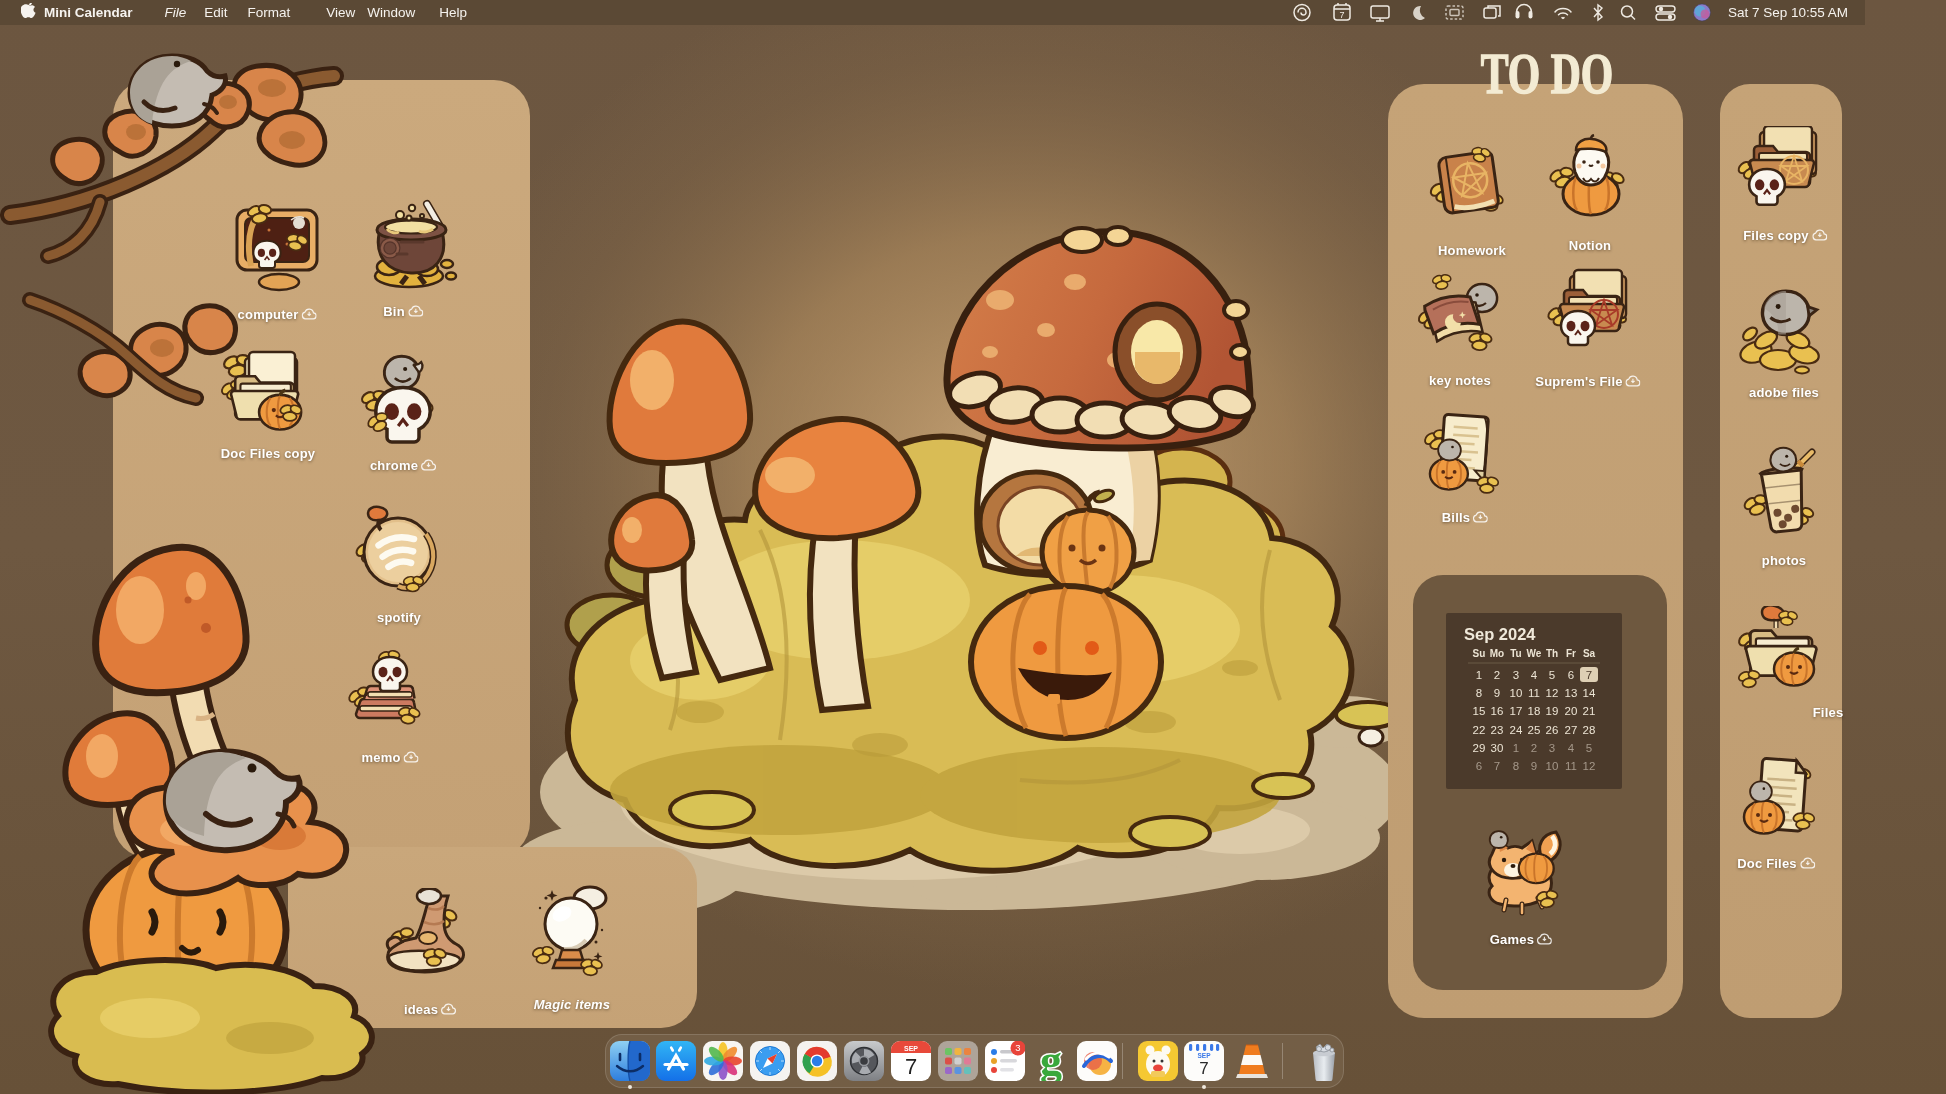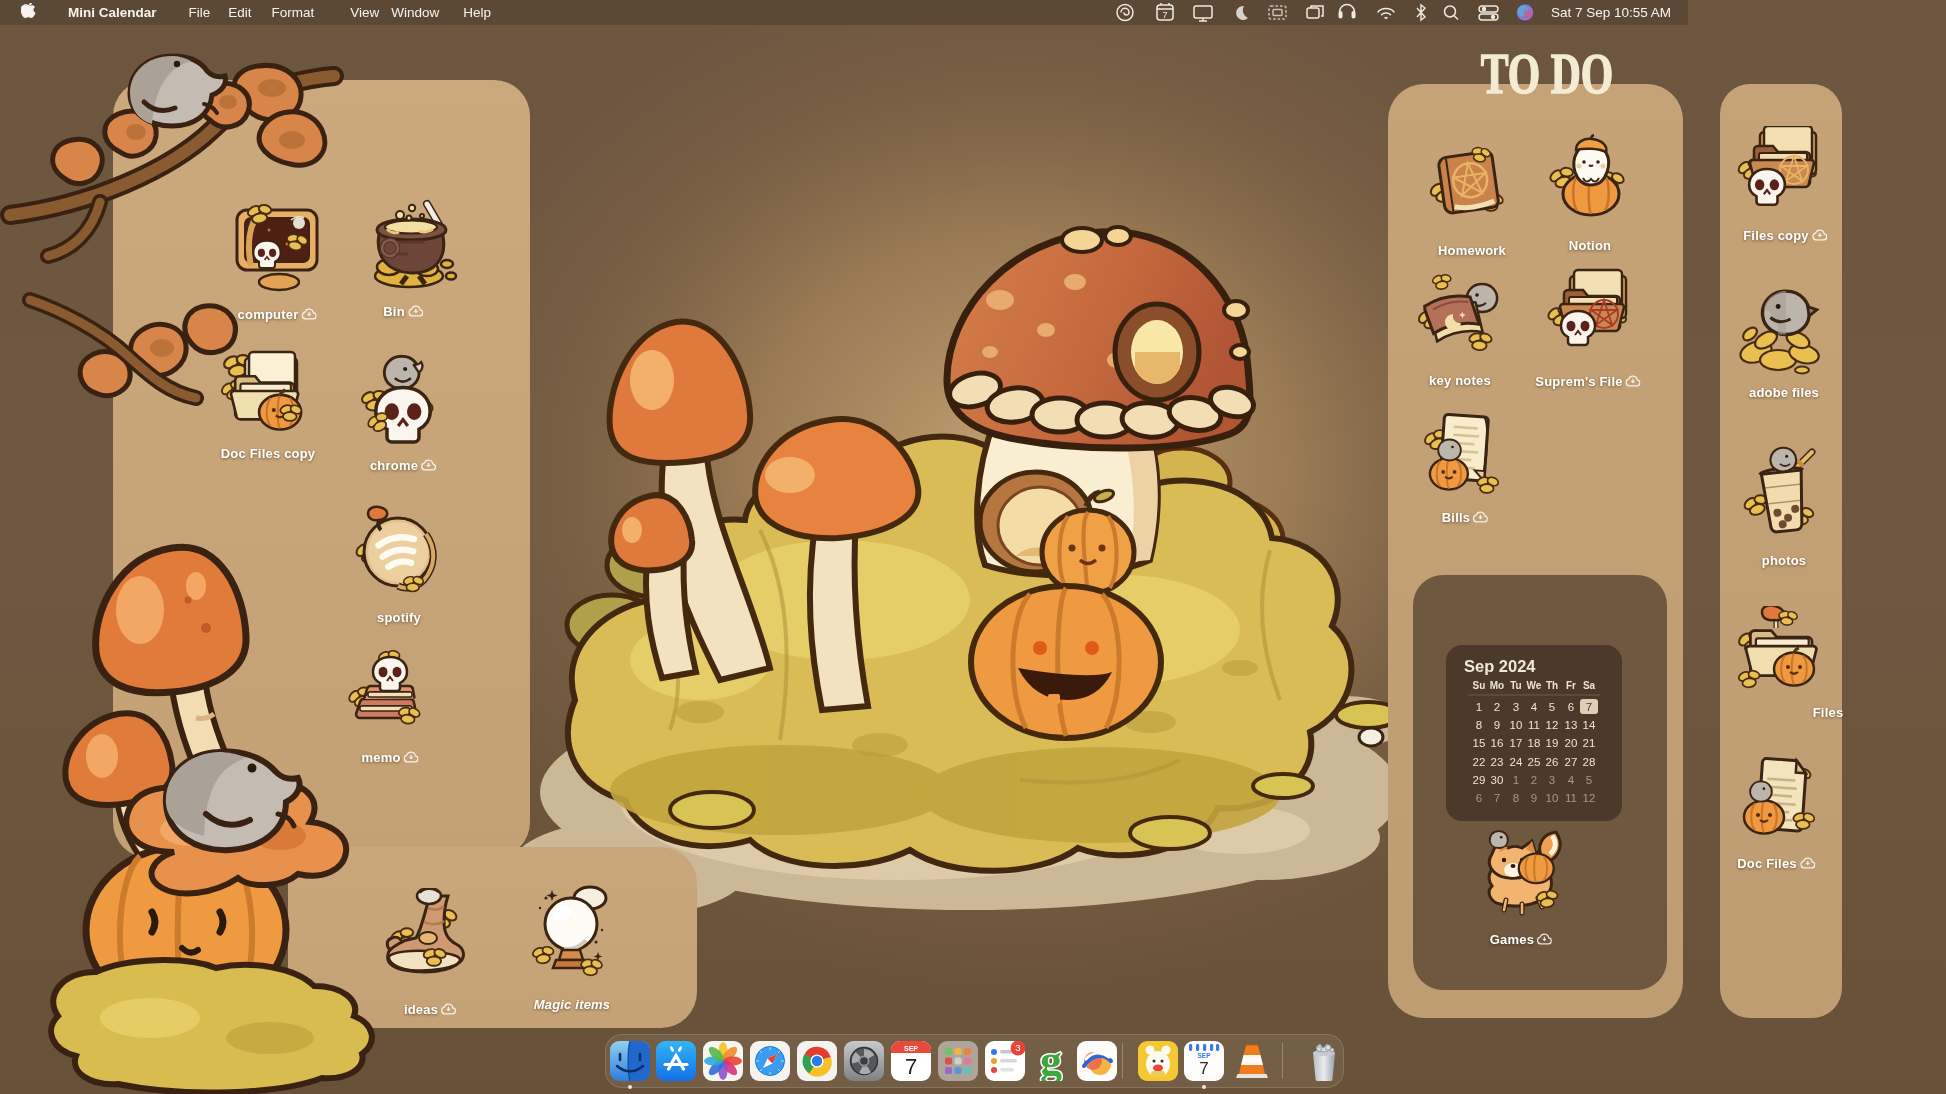--- a/index.html
+++ b/index.html
@@ -10,25 +10,25 @@
 #calw{z-index:6;}
 #todo-title{z-index:7;}
 #menubar{z-index:10;}
 #dock{z-index:8;}
 #dockicons{position:absolute;left:0;top:1034px;width:1946px;height:60px;z-index:9;}
 #pLeft{left:113px;top:80px;width:417px;height:778px;background:linear-gradient(180deg,#cba97d,#c4a175);}
 #pBottom{left:288px;top:847px;width:409px;height:181px;background:linear-gradient(180deg,#c9a77b,#c5a276);}
 #pTodo{left:1388px;top:84px;width:295px;height:934px;background:linear-gradient(180deg,#c5a377,#bf9d72);}
 #pRight{left:1720px;top:84px;width:122px;height:934px;background:linear-gradient(180deg,#c5a377,#bf9d72);border-radius:30px;}
 #pCal{left:1413px;top:575px;width:254px;height:415px;background:#6e583f;border-radius:30px;}
-#calw{position:absolute;left:1446px;top:613px;width:176px;height:176px;background:#4b3a2b;border-radius:16px;color:#ece4d4;margin-top:32px;}
+#calw{position:absolute;left:1446px;top:613px;width:176px;height:176px;background:#4b3a2b;border-radius:2px;color:#ece4d4;}
 .mi{position:absolute;text-align:center;}
 .lbl{position:absolute;transform:translateX(-50%);font-size:13px;font-weight:bold;color:#fff;text-shadow:0 1px 3px rgba(40,25,10,.55);white-space:nowrap;letter-spacing:.2px;}
 .cl{display:inline-block;vertical-align:-1px;margin-left:3px;opacity:.85;}
-#menubar{position:absolute;left:0;top:0;width:1664px;height:25px;background:#5b4935;color:#f6f3ef;font-size:13.5px;display:flex;align-items:center;padding-left:24px;}
+#menubar{position:absolute;left:0;top:0;width:1865px;height:25px;background:#5b4935;color:#f6f3ef;font-size:13.5px;display:flex;align-items:center;}
 #menubar .b{font-weight:bold;}
 #todo-title{position:absolute;left:1547px;top:40px;transform:translateX(-50%) scaleX(.72);font-family:"Liberation Serif",serif;font-weight:bold;font-size:58px;letter-spacing:0;color:#f3ebd3;-webkit-text-stroke:1.5px #f3ebd3;transform-origin:center top;}
 #dock{position:absolute;left:605px;top:1034px;width:739px;height:54px;background:rgba(124,104,79,.58);border:1px solid rgba(255,255,255,.14);border-radius:17px;box-sizing:border-box;}
 .dk{position:absolute;top:7px;width:40px;height:40px;}
 .ddot{position:absolute;width:4px;height:4px;border-radius:50%;background:#efe8dd;top:51px;}
 .dsep{position:absolute;top:9px;width:1px;height:36px;background:rgba(255,255,255,.25);}
 </style></head>
 <body>
 <div id="wrap">
 <svg id="wall" width="1946" height="1094" viewBox="0 0 1946 1094">
@@ -738,21 +738,21 @@
 </svg>
 </div>
 
 <div id="menubar">
 <svg width="16" height="19" viewBox="0 0 16 19" style="position:absolute;left:21px;top:3px;" fill="#f6f3ef">
         <path d="M10.8 0c.1 1.1-.35 2.15-1 2.9-.68.78-1.8 1.38-2.84 1.3-.13-1.05.42-2.15 1.03-2.83C8.66.6 9.82.05 10.8 0zM13.9 14.2c-.55 1.25-.82 1.8-1.53 2.9-.99 1.53-2.39 3.44-4.12 3.45-1.54.01-1.94-1.02-4.03-1-2.09.01-2.53 1.02-4.07 1-0-.01 0 0 0 0" transform="translate(1.2 -1.5) scale(.001)"></path>
         <path d="M8 4.6c1.2 0 2.5-.75 3.6-.55 1.5.28 2.55 1.05 3.2 2.1-2.8 1.7-2.35 5.55.55 6.75-.48 1.3-.72 1.87-1.35 2.95-.88 1.45-2.1 3.25-3.63 3.27-1.36.01-1.71-.88-3.55-.87-1.84.01-2.23.89-3.59.88C1.7 19.1.6 17.5-.28 16.05c-2.45-4.06-2.7-8.82-.2-11.35C.9 3.35 2.3 2.8 3.62 2.8c1.5 0 2.44.8 3.68.8z" transform="translate(1.5 -1.2) scale(.85)"></path>
         <path d="M11.3-.6c.1 1-.35 2-1 2.7-.65.75-1.72 1.33-2.72 1.25-.12-1 .4-2.05 1-2.7.63-.72 1.75-1.22 2.72-1.25z" transform="translate(1.5 -.4) scale(.85)"></path>
       </svg>
 <span class="b" style="margin-left:44px;">Mini Calendar</span>
-<span style="margin-left:32px;">File</span>
+<span style="margin-left:32px;font-style:italic;">File</span>
 <span style="margin-left:18px;">Edit</span>
 <span style="margin-left:20px;">Format</span>
 <span style="margin-left:36px;">View</span>
 <span style="margin-left:12px;">Window</span>
 <span style="margin-left:24px;">Help</span>
 <svg width="590" height="25" viewBox="0 0 590 25" style="position:absolute;right:0;top:0;">
 <g stroke="#efeae2" stroke-width="1.5" fill="none">
 <circle cx="27" cy="12.5" r="8"></circle>
           <path d="M23 12.5a4 4.2 0 0 1 8 0M31 12.5a2.5 2.5 0 0 1-5 0"></path>
 <rect x="59" y="5" width="16" height="15" rx="3"></rect>

